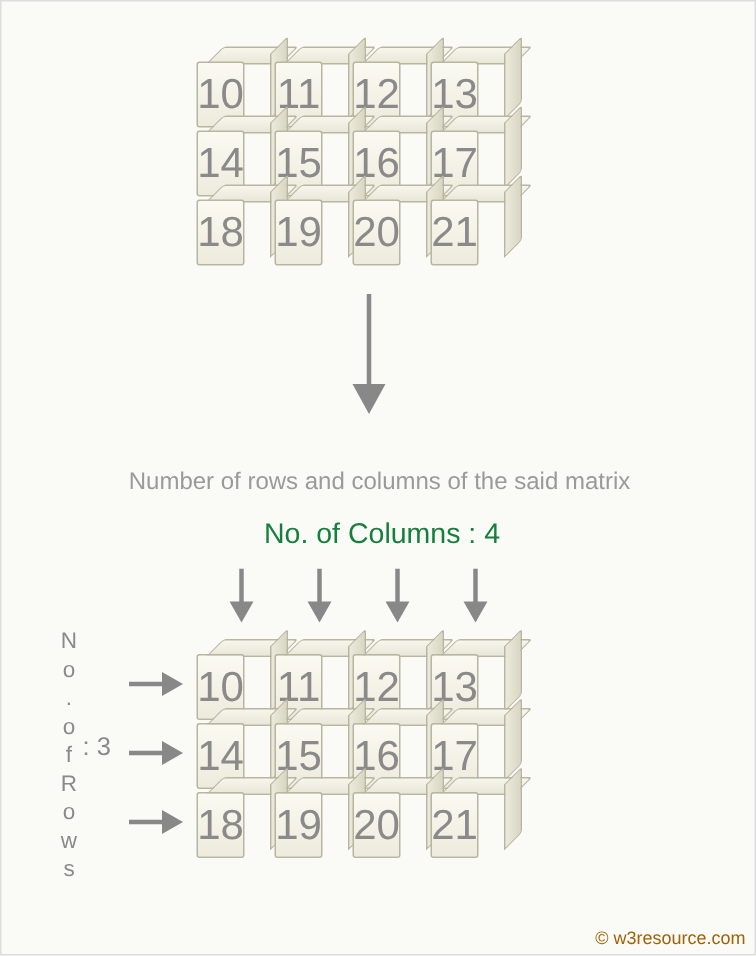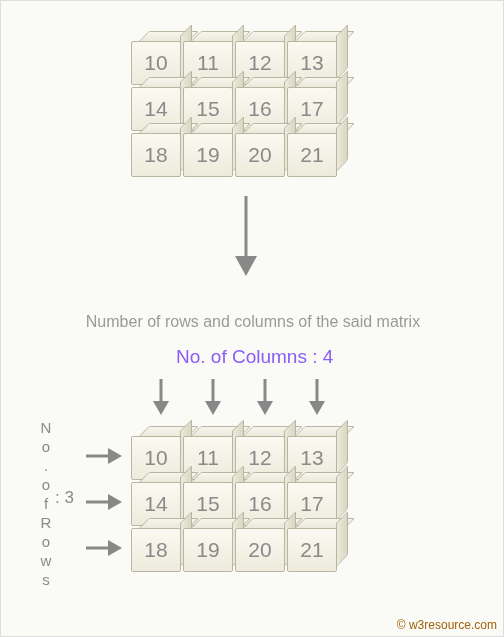--- a/index.html
+++ b/index.html
@@ -55,47 +55,47 @@
     background: linear-gradient(90deg,#eceadb,#d9d6c3);
     border: 1.5px solid #b8b5a0;
     transform: skewY(-45deg);
     transform-origin: top left;
     border-radius: 0 2px 2px 0;
   }
   .cube .front {
     position: absolute;
     top: 0;
     left: 0;
-    width: 50px;
+    width: 32px;
     height: 44px;
     background: linear-gradient(180deg,#fbfaf2,#edebdc);
     border: 1.5px solid #b8b5a0;
     border-radius: 2px;
     display: flex;
     align-items: center;
     justify-content: center;
-    font-size: 21px;
+    font-size: 28px;
     color: #8a8a8a;
   }
   .big-arrow {
     position: absolute;
     color: #888;
   }
   .big-arrow svg { display:block; }
   .caption {
     position: absolute;
     font-size: 16px;
     color: #9a9a9a;
     text-align: center;
     width: 100%;
   }
   .cols-label {
     position: absolute;
     font-size: 19px;
-    color: #8b5cf6;
+    color: #15803d;
   }
   .col-arrow {
     position: absolute;
     color: #888;
   }
   .col-arrow svg { display:block; }
   .row-arrow {
     position: absolute;
     color: #888;
   }

